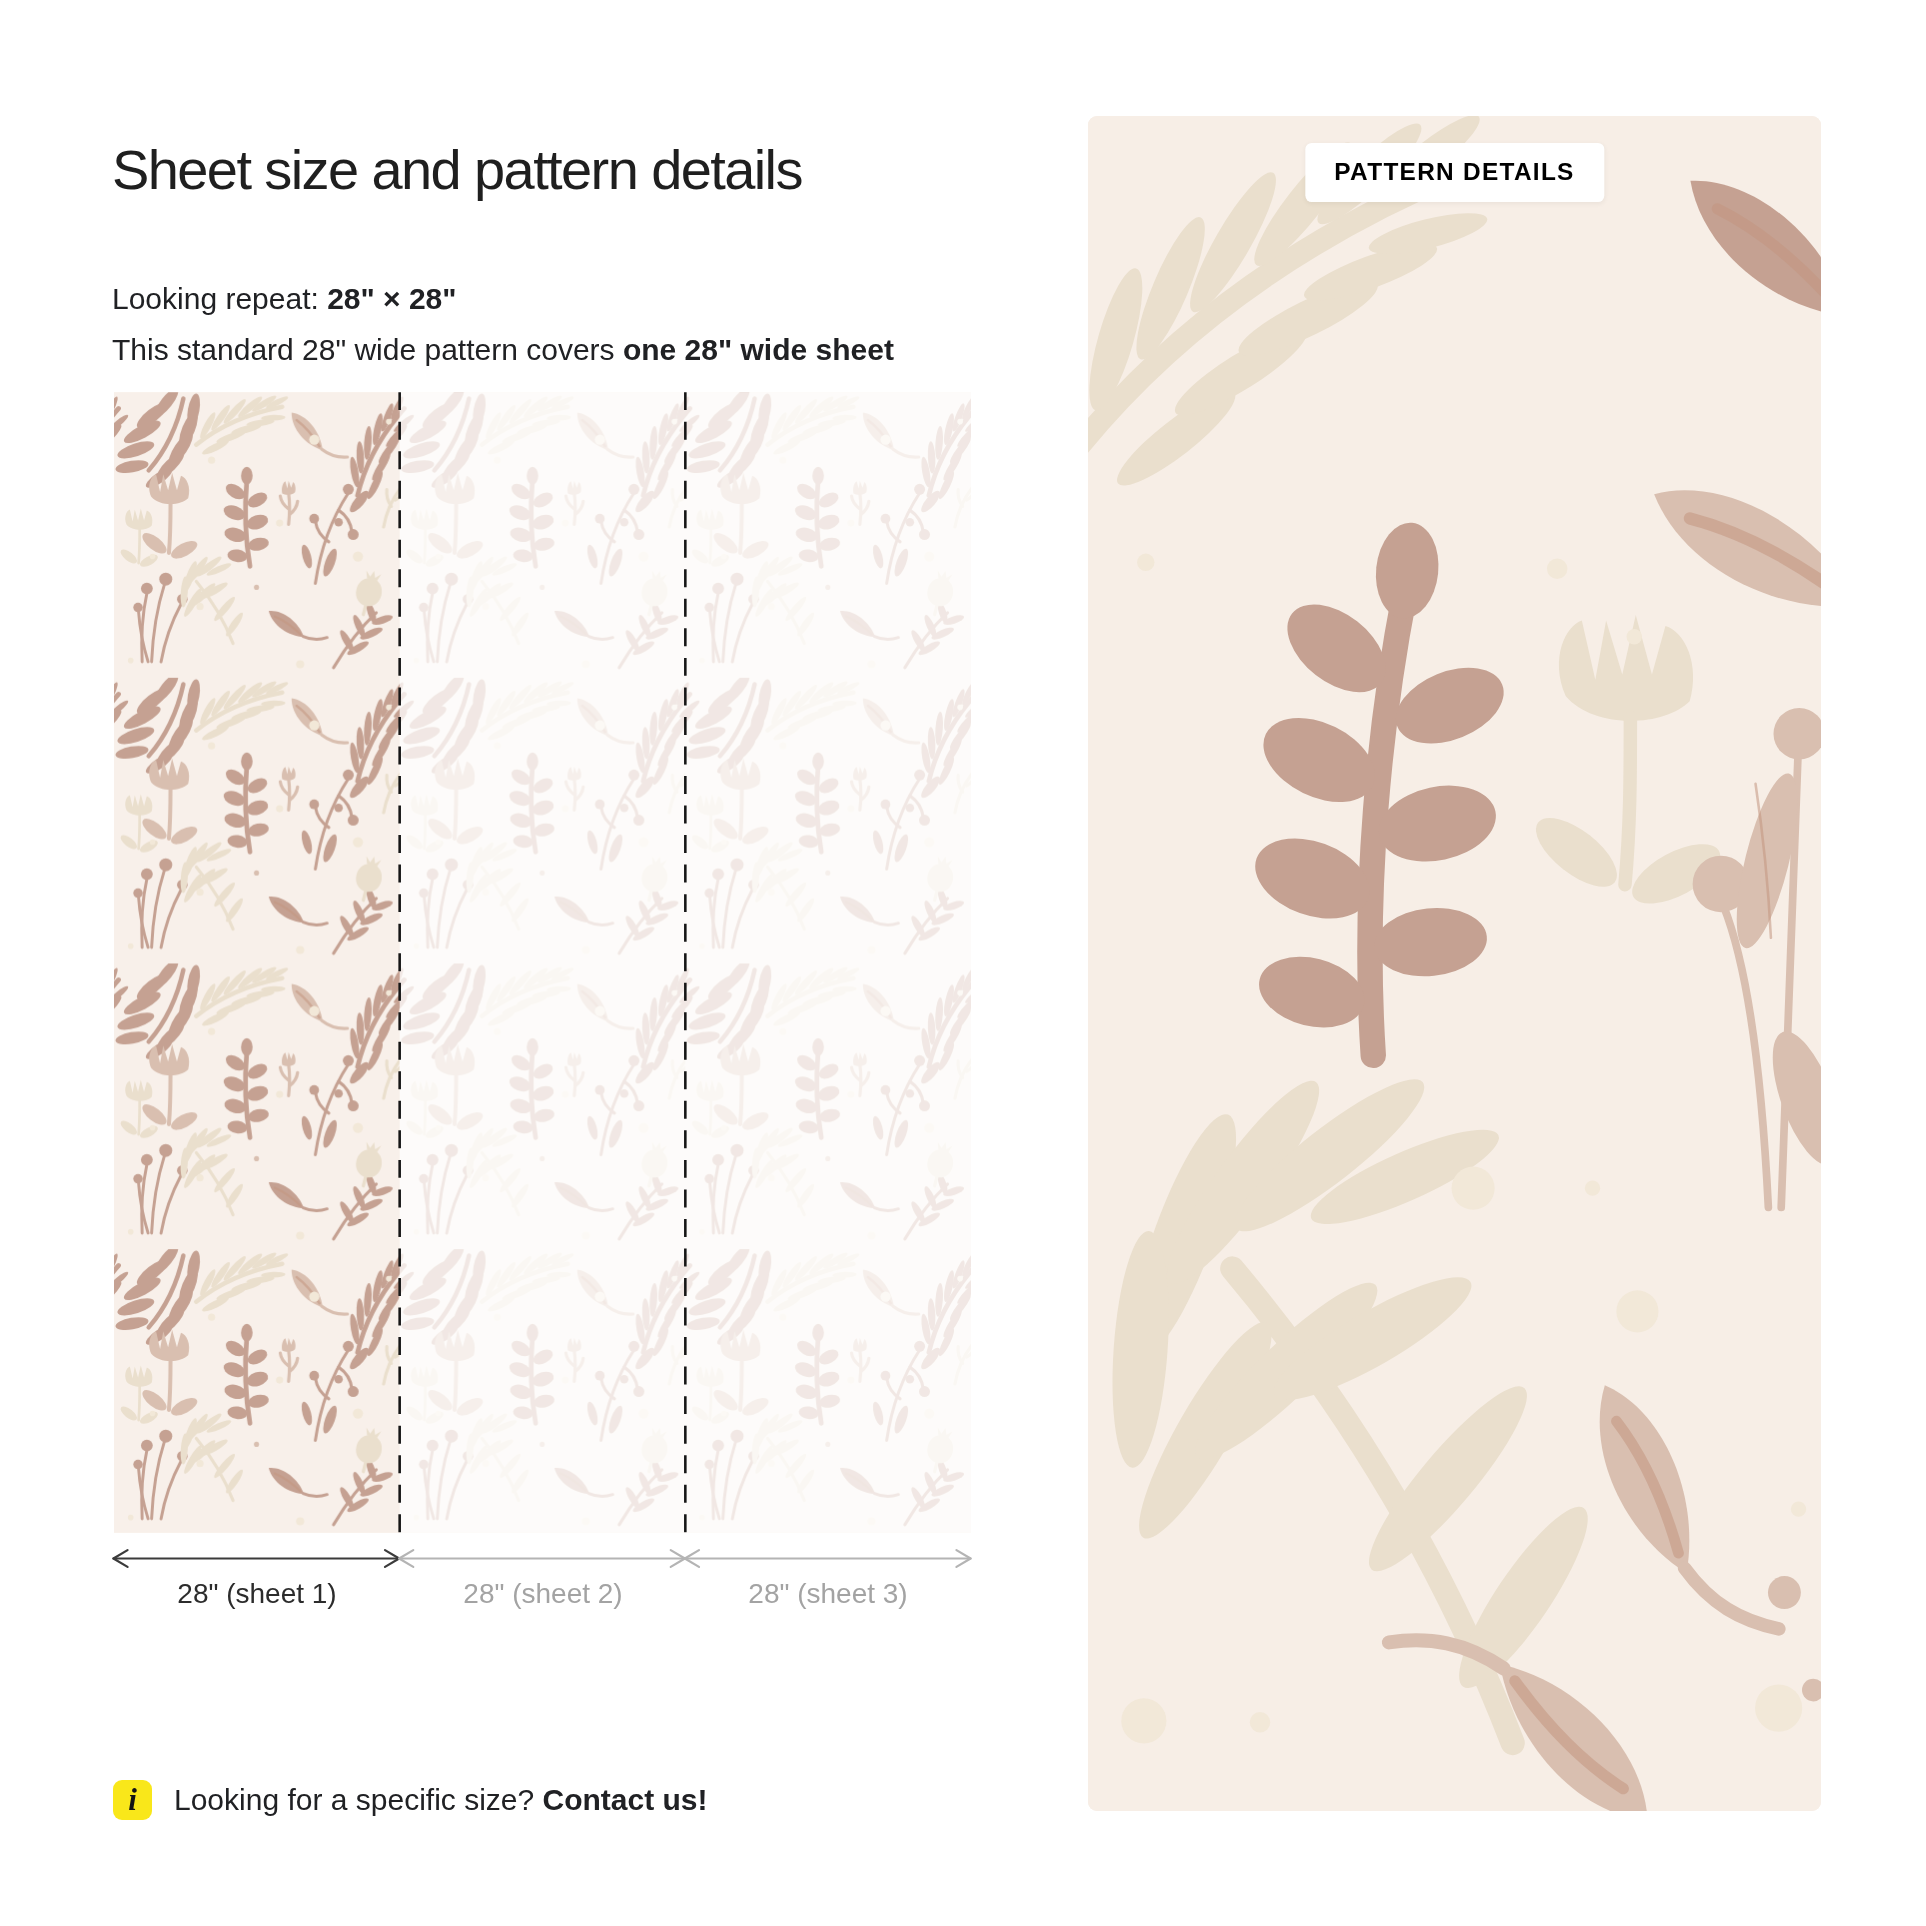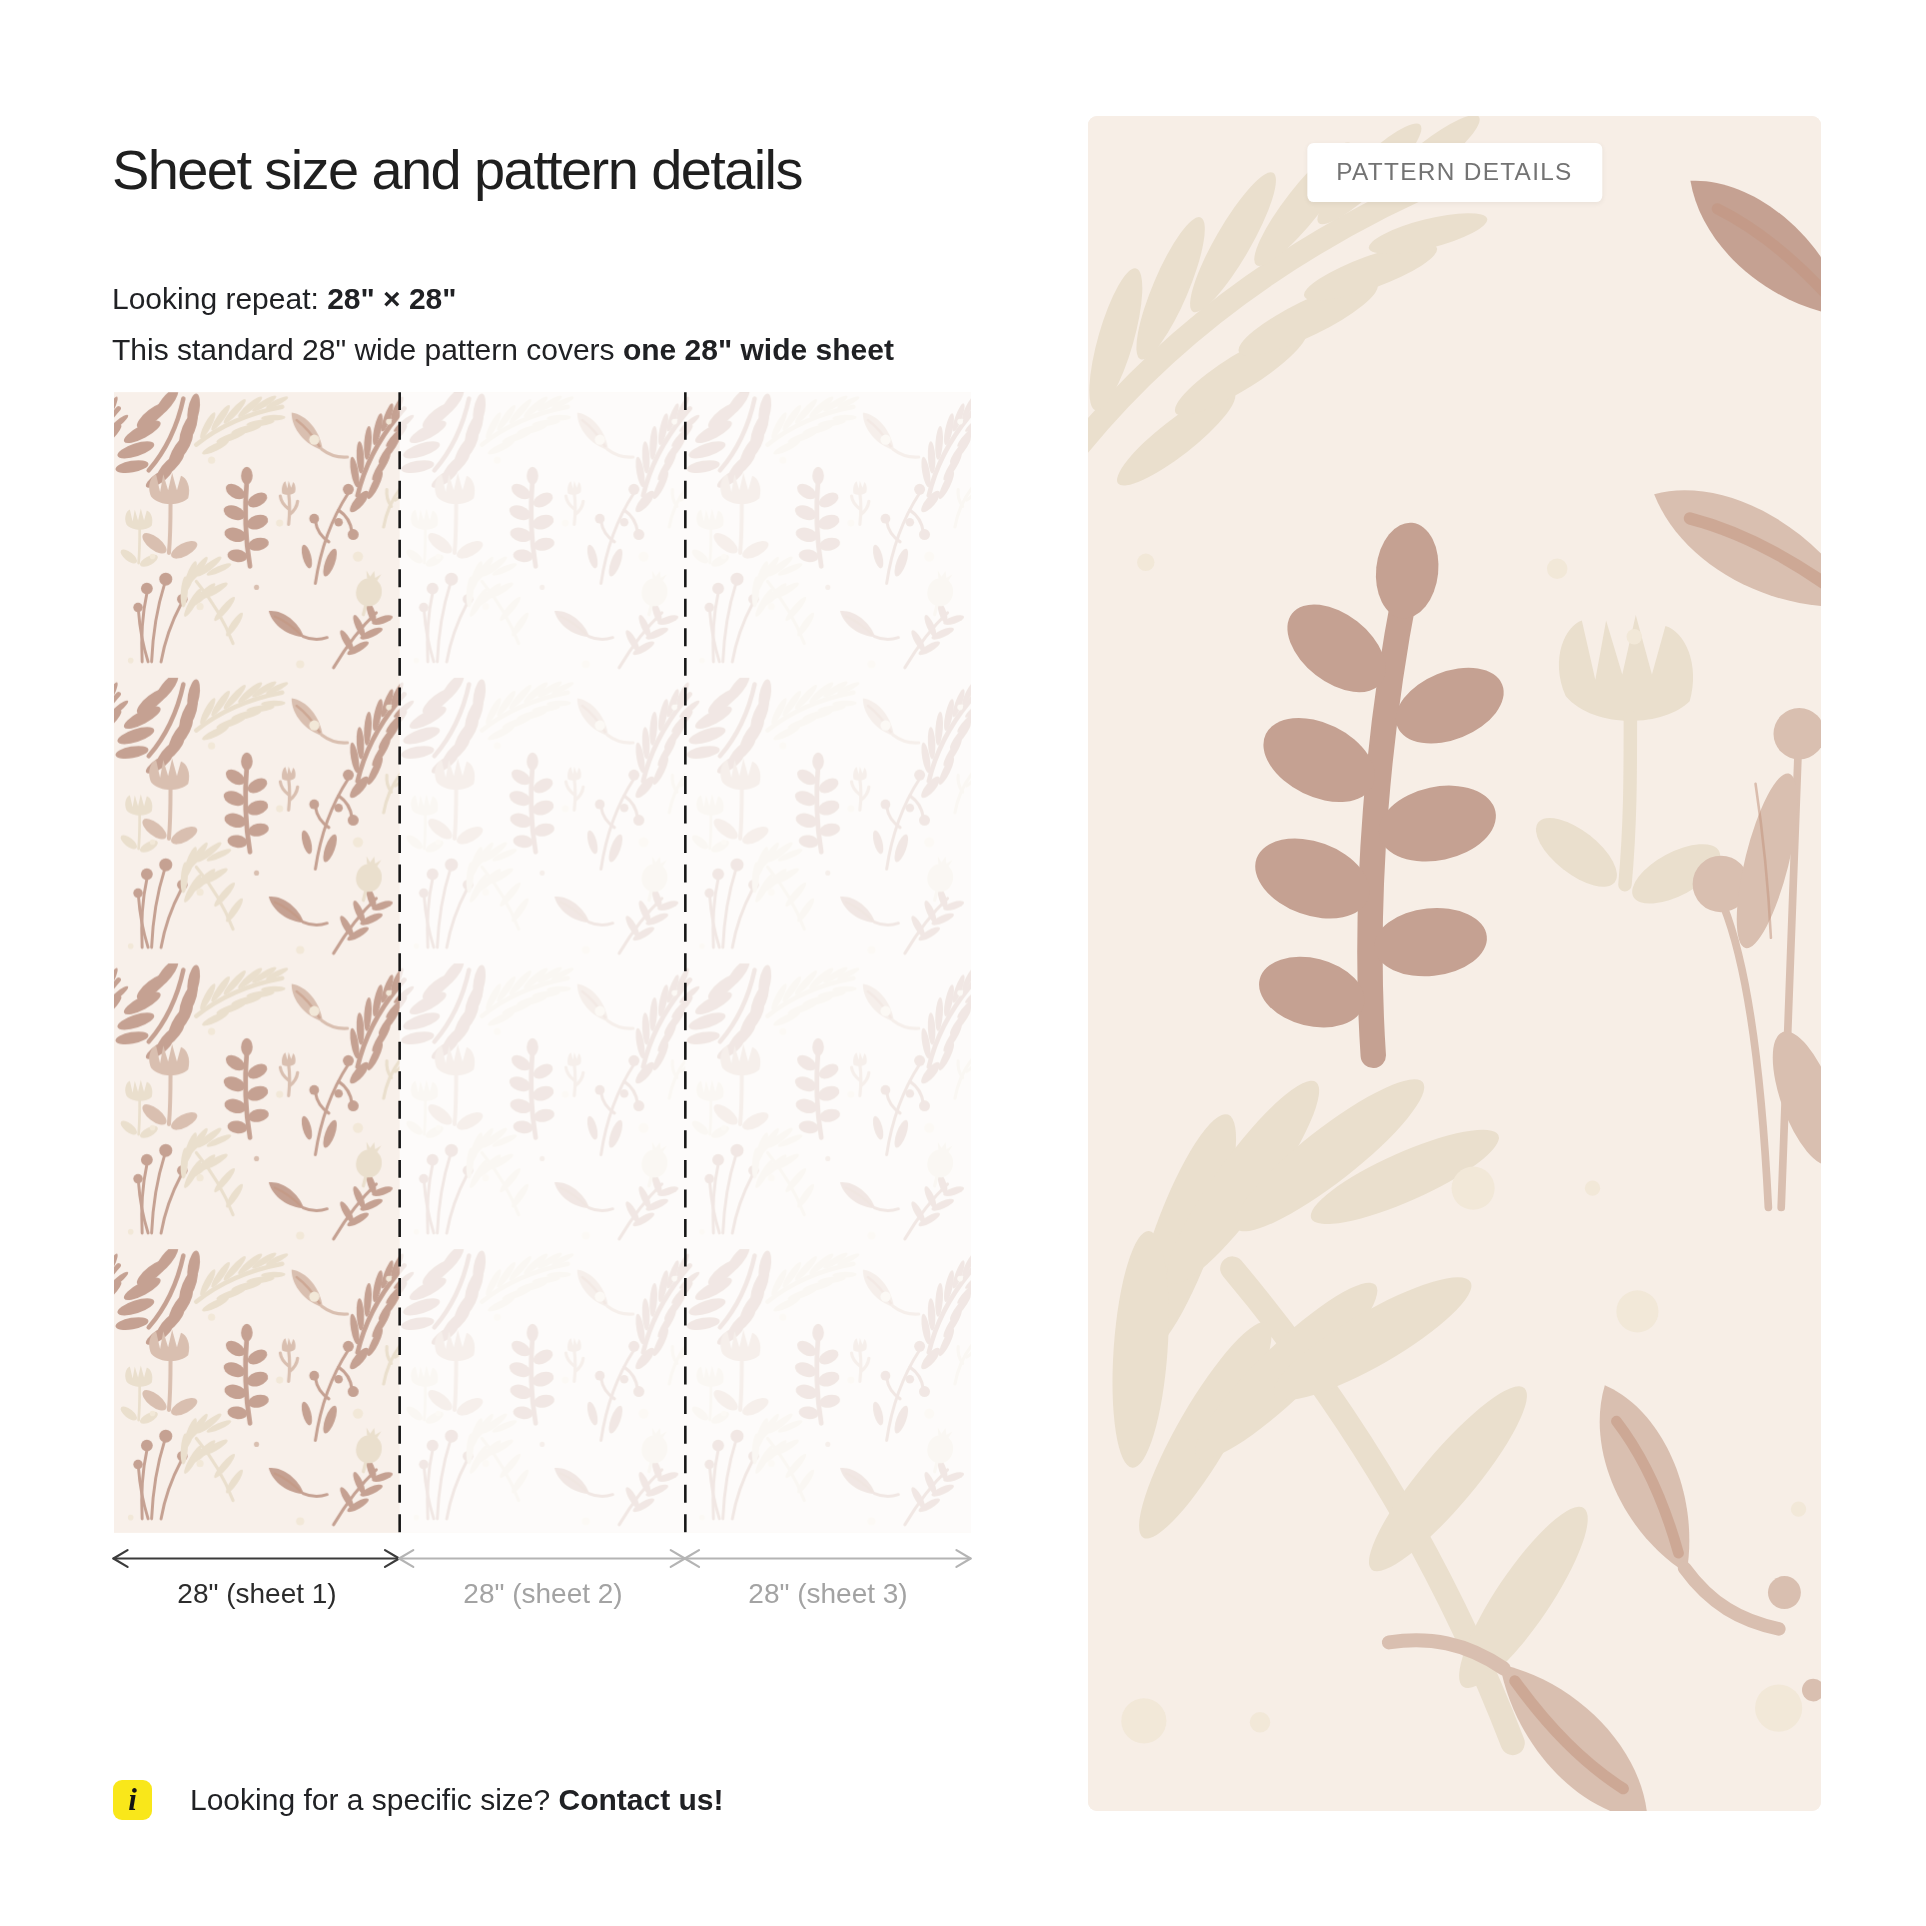--- a/index.html
+++ b/index.html
@@ -29,33 +29,33 @@
   .sheet-label.muted{color:#a3a3a3;}
 
   
   .info-note{left:113px;top:1780px;height:40px;display:flex;align-items:center;}
   .info-icon{
     width:39px;height:40px;background:#f9e71a;border-radius:9px;
     display:flex;align-items:center;justify-content:center;
     font-family:"Liberation Serif","DejaVu Serif",serif;font-style:italic;font-weight:700;
     font-size:31px;color:#141414;flex:0 0 auto;
   }
-  .info-text{margin-left:38px;font-size:30px;color:#202124;white-space:nowrap;}
+  .info-text{margin-left:22px;font-size:30px;color:#202124;white-space:nowrap;}
   .info-text .b{font-weight:700;}
 
   
   .pattern-panel{
     left:1088px;top:116px;width:733px;height:1695px;border-radius:9px;overflow:hidden;
     background:#f7eee6;
   }
   .pattern-panel svg{display:block;}
   .panel-badge{
     position:absolute;top:27px;left:50%;transform:translateX(-50%);
     background:#ffffff;border-radius:6.4px;padding:15.4px 29.5px;
-    font-size:24.4px;font-weight:400;letter-spacing:1.3px;color:#737373;white-space:nowrap;
+    font-size:24.4px;font-weight:700;letter-spacing:1.3px;color:#000000;white-space:nowrap;
     box-shadow:0 1.3px 5.1px rgba(0,0,0,0.05);
   }
 
   
   .st ,.st2,.st3,.st4{fill:none;stroke:currentColor;stroke-linecap:round;}
   .st{stroke-width:7;}
   .st2{stroke-width:5;}
   .st3{stroke-width:9;}
   .st4{stroke-width:12;}
   .vein{fill:none;stroke:#c2957f;stroke-width:4;stroke-linecap:round;opacity:.55;}

